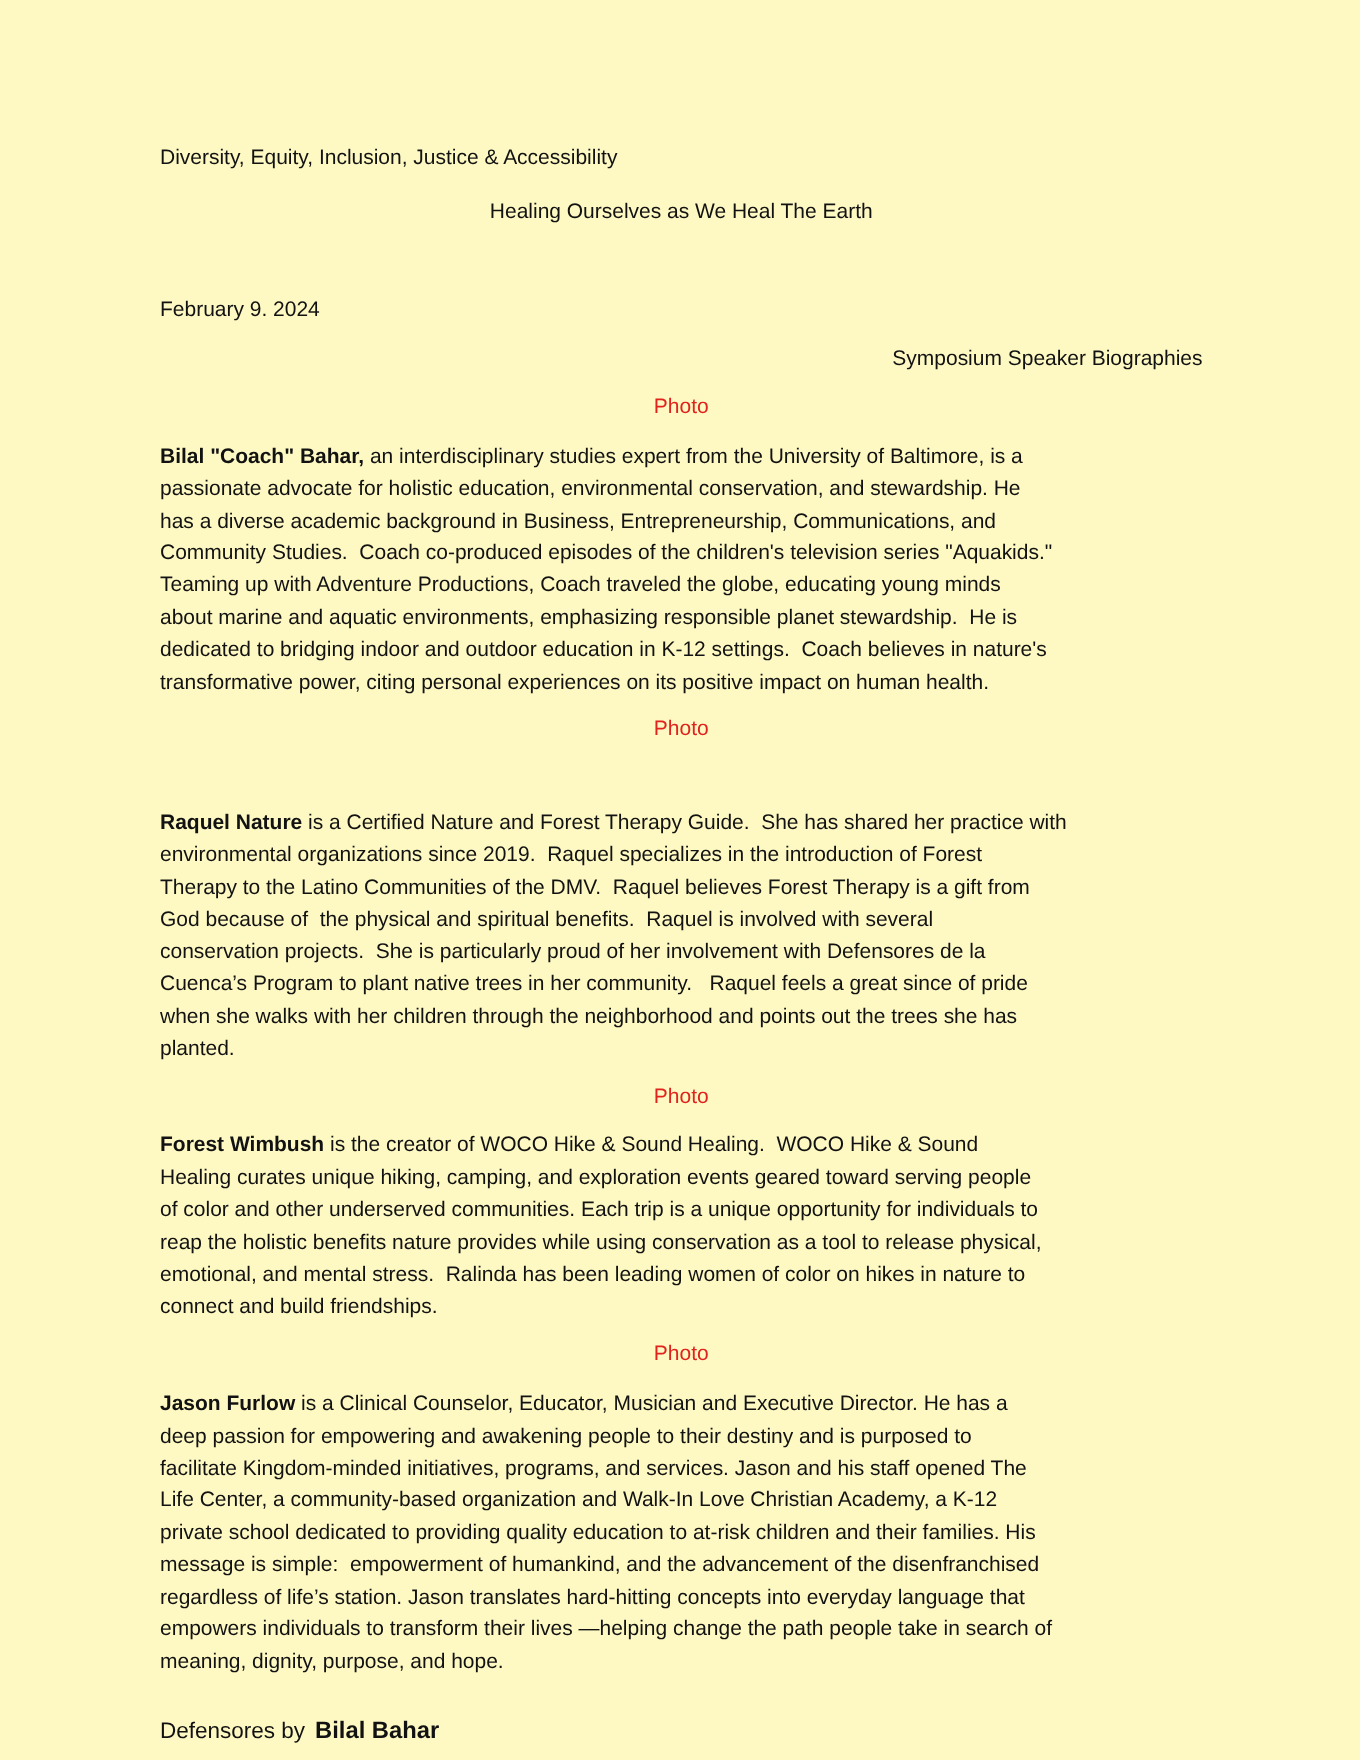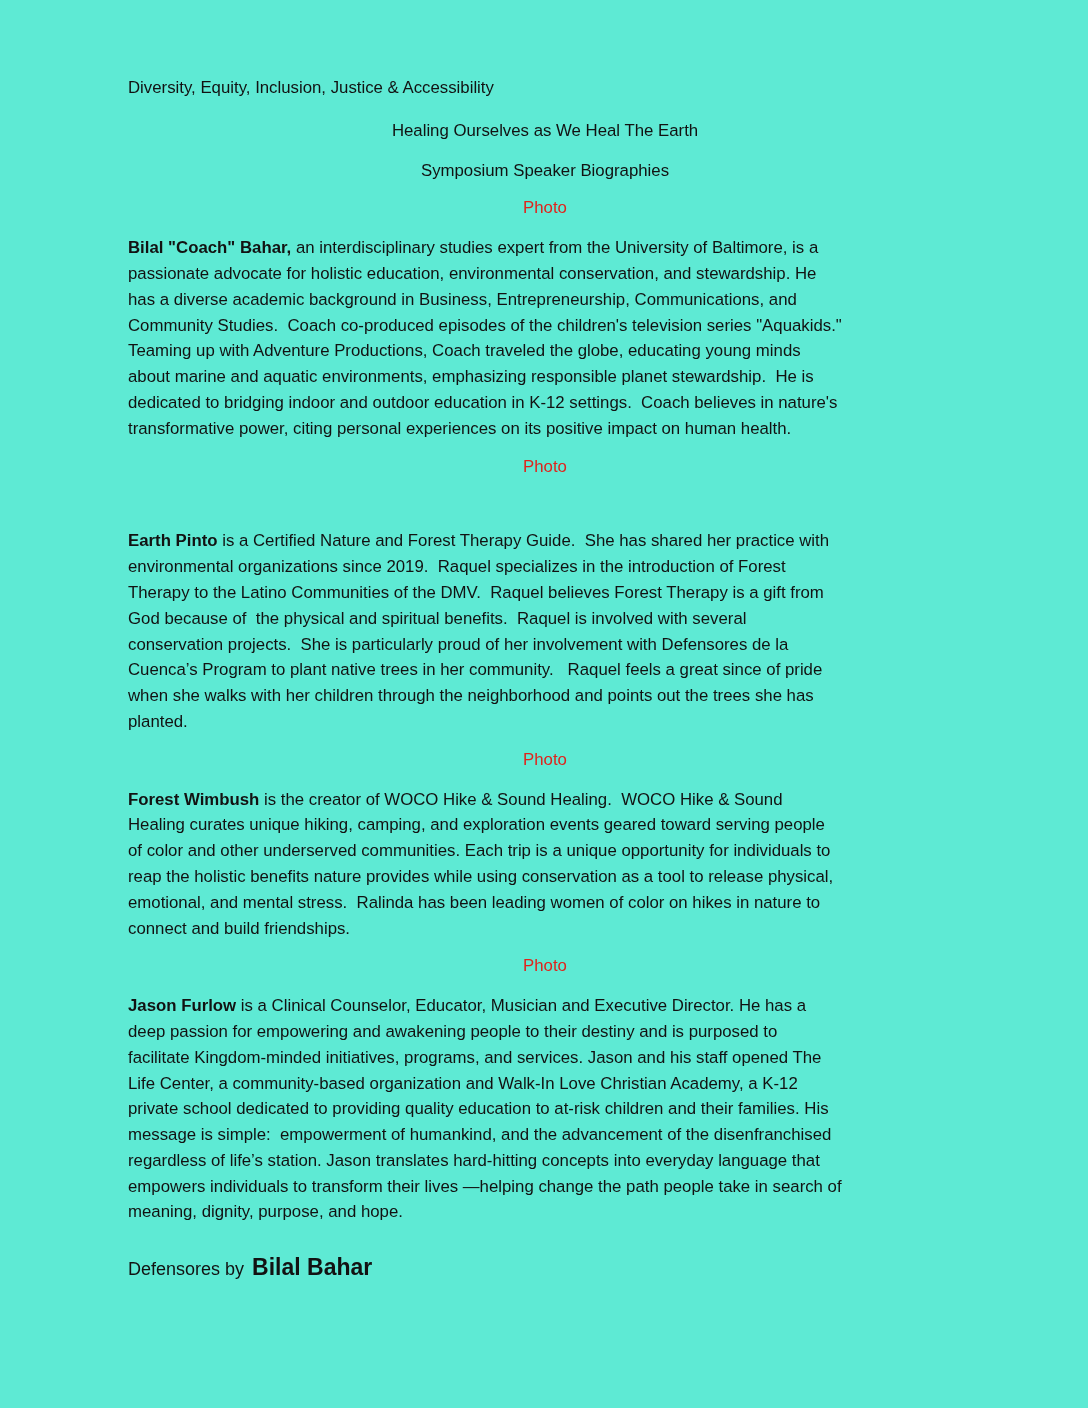--- a/index.html
+++ b/index.html
@@ -5,82 +5,83 @@
   html, body {
     margin: 0;
     padding: 0;
     background: #ffffff;
   }
   .page {
     position: relative;
     width: 1088px;
     height: 1408px;
     box-sizing: border-box;
-    background: #5eead4;
-    padding: 75px 126px 0 128px;
+    background: #fef9c3;
+    padding: 113px 126px 0 128px;
     font-family: "Liberation Sans", "DejaVu Sans", sans-serif;
     font-size: 16.8px;
     line-height: 25.8px;
     color: #121212;
     overflow: hidden;
   }
   .page p {
     margin: 13px 0 0 0;
   }
   .first { margin-top: 0 !important; }
   .center { text-align: center; }
   .bold { font-weight: normal; }
   .doc-title { margin-top: 17px !important; }
   .doc-date { margin-top: 53px !important; }
-  .subtitle { margin-top: 14px !important; }
+  .subtitle { margin-top: 14px !important; text-align: right; }
   .photo-label {
     color: var(--photo-color, #e0231c);
     margin-top: 12px !important;
     text-align: center;
   }
   .bio {
     white-space: pre-wrap;
     margin-top: 14px !important;
   }
   .speaker-name { font-weight: bold; }
   .photo-gap-after + .bio { margin-top: 49px !important; }
   .footer-line {
     margin-top: 30px !important;
     font-size: 18px;
   }
   .moderator-name {
     font-weight: bold;
-    font-size: 23px;
+    font-size: 19px;
     margin-left: 8px;
   }
 </style>
 </head>
 <body>
 
 <div class="page">
 
   <p class="first">Diversity, Equity, Inclusion, Justice &amp; Accessibility</p>
 
   <p class="center bold doc-title">Healing Ourselves as We Heal The Earth</p>
 
+  <p class="bold doc-date">February 9. 2024</p>
 
   <p class="center bold subtitle">Symposium Speaker Biographies</p>
 
   <p class="photo-label">Photo</p>
   <p class="bio"><span class="speaker-name">Bilal "Coach" Bahar,</span><span> an interdisciplinary studies expert from the University of Baltimore, is a
 passionate advocate for holistic education, environmental conservation, and stewardship. He
 has a diverse academic background in Business, Entrepreneurship, Communications, and
 Community Studies.  Coach co-produced episodes of the children's television series "Aquakids."
 Teaming up with Adventure Productions, Coach traveled the globe, educating young minds
 about marine and aquatic environments, emphasizing responsible planet stewardship.  He is
 dedicated to bridging indoor and outdoor education in K-12 settings.  Coach believes in nature's
 transformative power, citing personal experiences on its positive impact on human health.</span></p>
 
   <p class="photo-label photo-gap-after">Photo</p>
-  <p class="bio"><span class="speaker-name">Earth Pinto</span><span> is a Certified Nature and Forest Therapy Guide.  She has shared her practice with
+  <p class="bio"><span class="speaker-name">Raquel Nature</span><span> is a Certified Nature and Forest Therapy Guide.  She has shared her practice with
 environmental organizations since 2019.  Raquel specializes in the introduction of Forest
 Therapy to the Latino Communities of the DMV.  Raquel believes Forest Therapy is a gift from
 God because of  the physical and spiritual benefits.  Raquel is involved with several
 conservation projects.  She is particularly proud of her involvement with Defensores de la
 Cuenca’s Program to plant native trees in her community.   Raquel feels a great since of pride
 when she walks with her children through the neighborhood and points out the trees she has
 planted.</span></p>
 
   <p class="photo-label">Photo</p>
   <p class="bio"><span class="speaker-name">Forest Wimbush</span><span> is the creator of WOCO Hike &amp; Sound Healing.  WOCO Hike &amp; Sound

